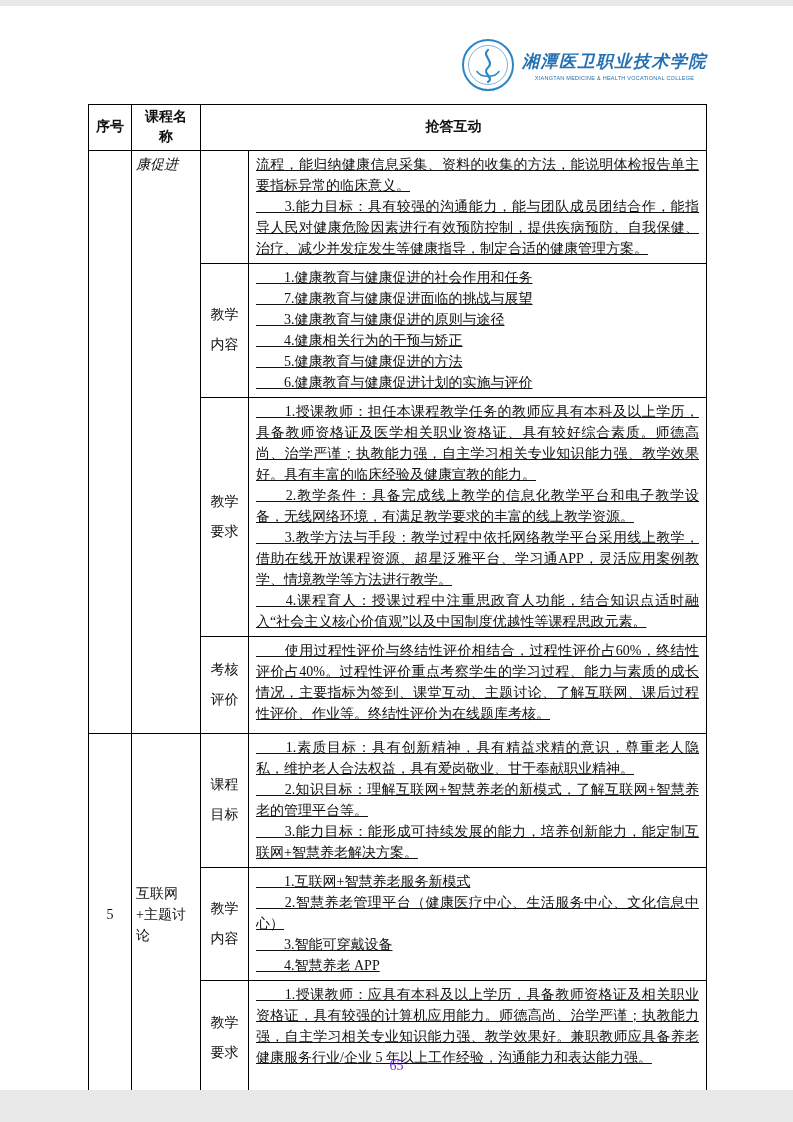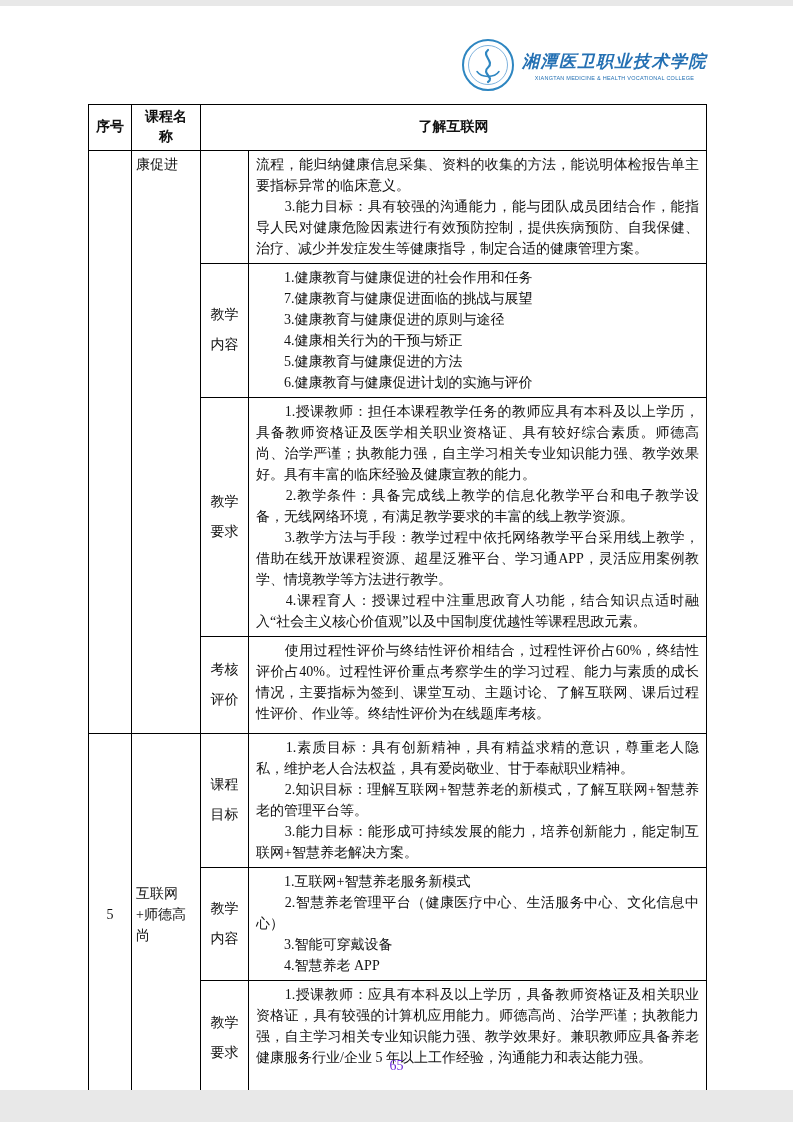--- a/index.html
+++ b/index.html
@@ -30,28 +30,28 @@
   table.course col.c-name { width:69px; }
   table.course col.c-lab  { width:48px; }
   table.course col.c-txt  { width:458px; }
   td,th { border:1px solid #000; font-size:14px; line-height:1.5; }
   th {
     font-weight:bold; text-align:center; vertical-align:middle;
     padding:2px; white-space:pre-line; line-height:1.45;
   }
   .no-cell { text-align:center; vertical-align:middle; font-size:14px; }
   .name-cell { padding:3px 4px; vertical-align:middle; word-break:break-all; }
-  .name-top { vertical-align:top; }
+  .name-top { vertical-align:top;font-style:italic; }
   .label-cell {
     text-align:center; vertical-align:middle; white-space:pre-line;
     line-height:2.15; padding:18px 0;
   }
   .text-cell {
     padding:3px 7px 4px 7px; white-space:pre-wrap; vertical-align:top;
-    text-align:justify; word-break:break-all;
+    text-align:justify; word-break:break-all;text-decoration:underline;
   }
   
   .footer-page {
     position:absolute; top:1052px; left:0; right:0;
     text-align:center; font-size:14px; color:#6d28d9;
   }
 </style>
 </head>
 <body>
 
@@ -76,21 +76,21 @@
         <col class="c-name">
         <col class="c-lab">
         <col class="c-txt">
     </colgroup>
 
     <tbody>
         <tr style="height:42px">
       <th>序号</th>
       <th>课程名
 称</th>
-      <th colspan="2">了解互联网</th>
+      <th colspan="2">抢答互动</th>
     </tr>
 
     <tr style="height:107px">
       <td rowspan="4" class="no-cell"></td>
       <td rowspan="4" class="name-cell name-top">康促进</td>
       <td class="label-cell"></td>
       <td class="text-cell">流程，能归纳健康信息采集、资料的收集的方法，能说明体检报告单主要指标异常的临床意义。
 　　3.能力目标：具有较强的沟通能力，能与团队成员团结合作，能指导人民对健康危险因素进行有效预防控制，提供疾病预防、自我保健、治疗、减少并发症发生等健康指导，制定合适的健康管理方案。</td>
     </tr>
     <tr style="height:121px">
@@ -112,21 +112,21 @@
 　　4.课程育人：授课过程中注重思政育人功能，结合知识点适时融入“社会主义核心价值观”以及中国制度优越性等课程思政元素。</td>
     </tr>
     <tr style="height:85px">
       <td class="label-cell">考核
 评价</td>
       <td class="text-cell">　　使用过程性评价与终结性评价相结合，过程性评价占60%，终结性评价占40%。过程性评价重点考察学生的学习过程、能力与素质的成长情况，主要指标为签到、课堂互动、主题讨论、了解互联网、课后过程性评价、作业等。终结性评价为在线题库考核。</td>
     </tr>
 
     <tr style="height:128px">
       <td rowspan="3" class="no-cell">5</td>
-      <td rowspan="3" class="name-cell">互联网+师德高尚</td>
+      <td rowspan="3" class="name-cell">互联网+主题讨论</td>
       <td class="label-cell">课程
 目标</td>
       <td class="text-cell">　　1.素质目标：具有创新精神，具有精益求精的意识，尊重老人隐私，维护老人合法权益，具有爱岗敬业、甘于奉献职业精神。
 　　2.知识目标：理解互联网+智慧养老的新模式，了解互联网+智慧养老的管理平台等。
 　　3.能力目标：能形成可持续发展的能力，培养创新能力，能定制互联网+智慧养老解决方案。</td>
     </tr>
     <tr style="height:105px">
       <td class="label-cell">教学
 内容</td>
       <td class="text-cell">　　1.互联网+智慧养老服务新模式

